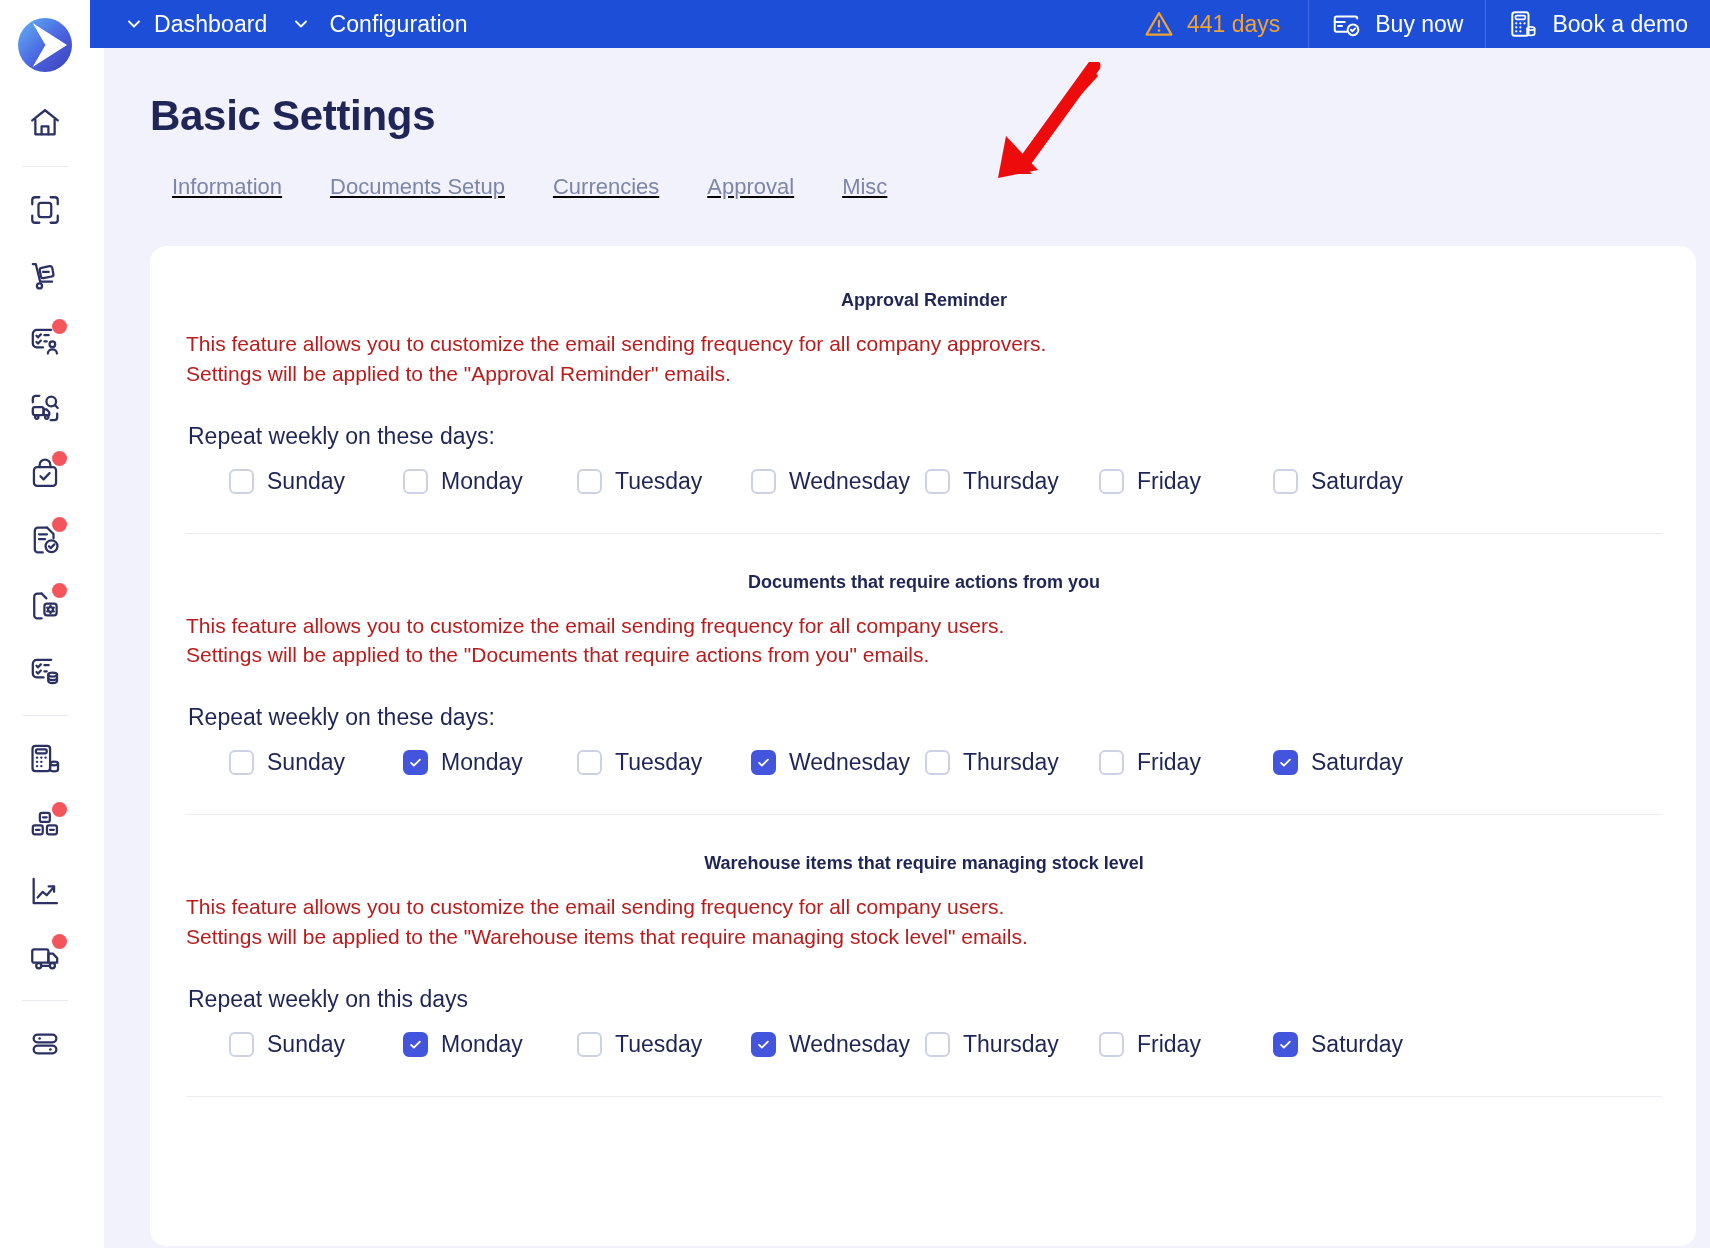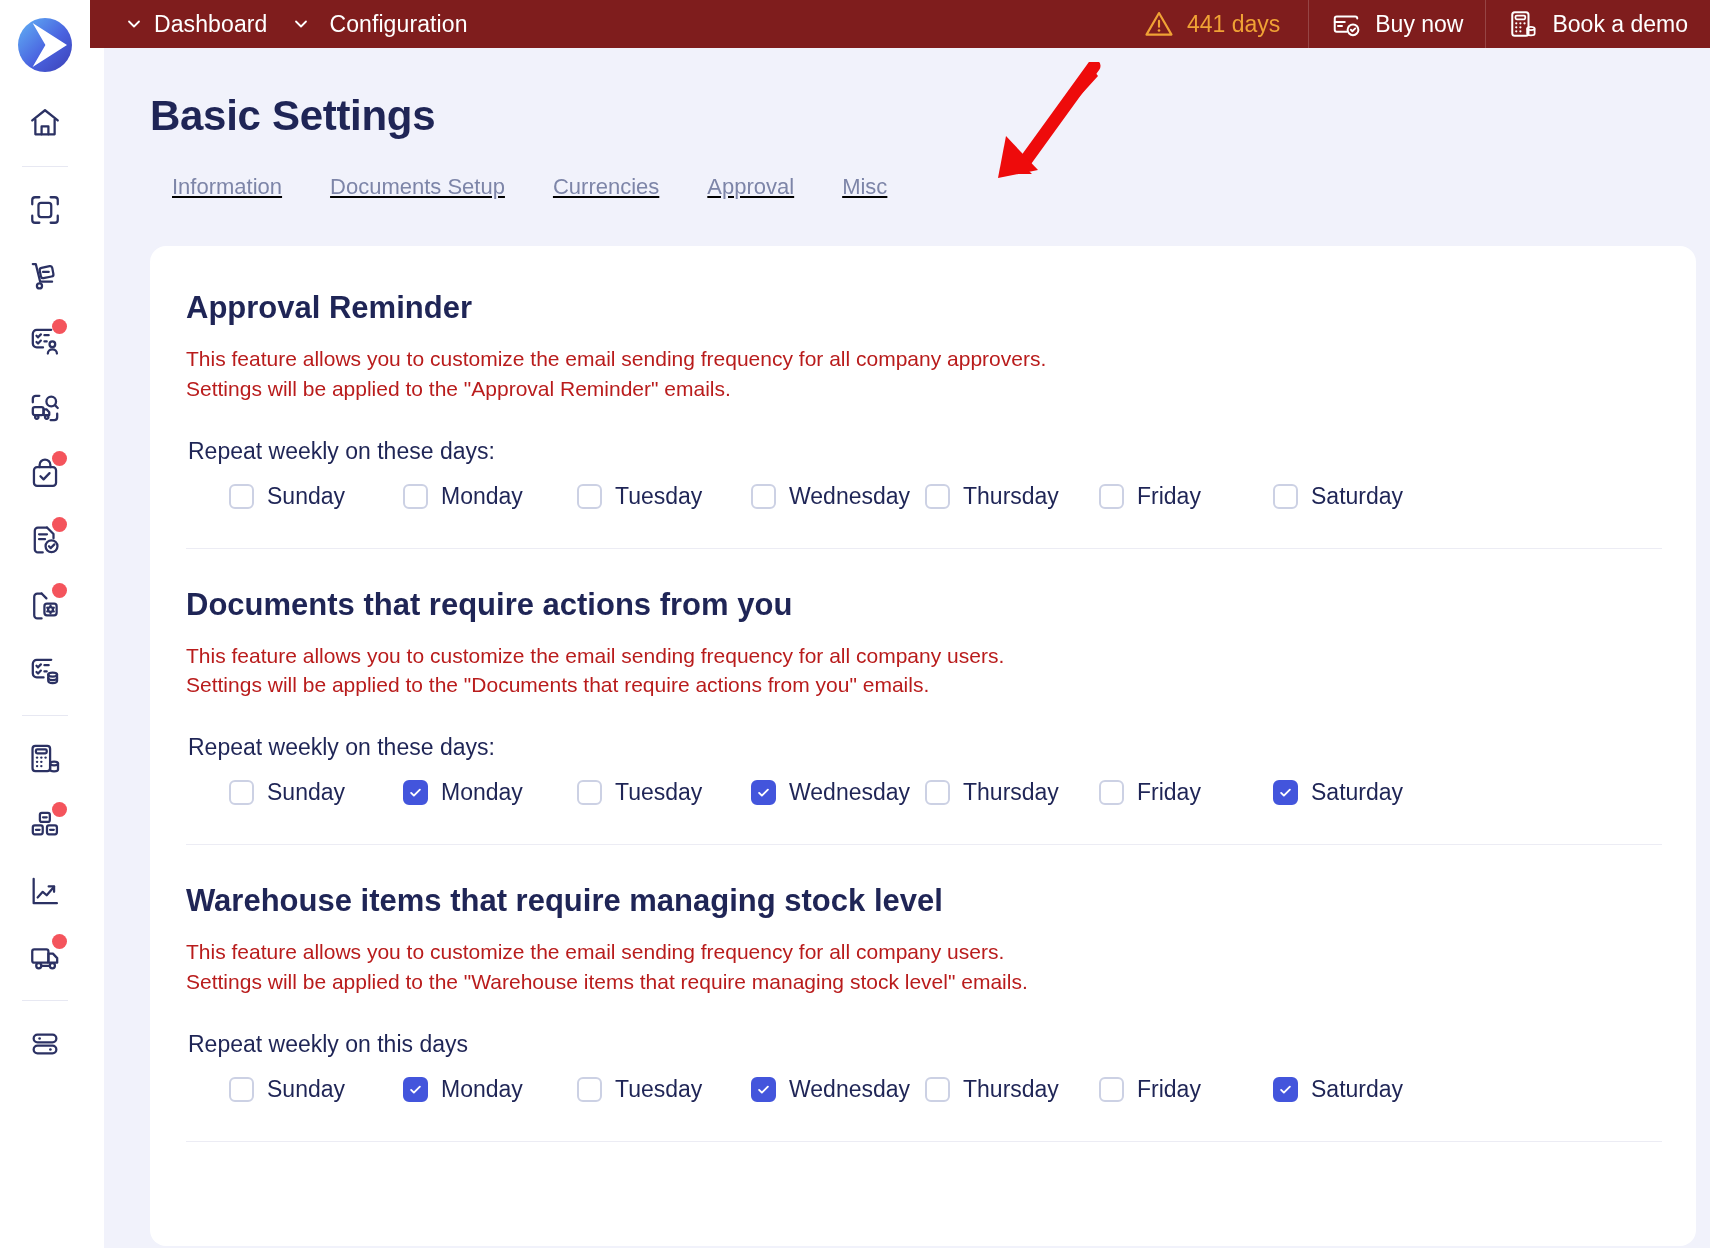--- a/index.html
+++ b/index.html
@@ -40,21 +40,21 @@
   .dot {
     position: absolute; top: 10px; right: 6px;
     width: 15px; height: 15px; border-radius: 50%;
     background: #f4545c;
   }
 
   
   #topbar {
     position: absolute; left: 90px; top: 0;
     width: 1620px; height: 48px;
-    background: #7f1d1d;
+    background: #1d4ed8;
     display: flex; align-items: center;
     color: #ffffff;
     z-index: 4;
   }
   .crumb {
     display: flex; align-items: center; gap: 12px;
     margin-left: 36px; cursor: pointer;
   }
   .crumb + .crumb { margin-left: 26px; gap: 20px; }
   .crumb-label { font-size: 23px; letter-spacing: .1px; }
@@ -100,22 +100,23 @@
   
   #card {
     margin: 26px 28px 0 46px;
     background: #ffffff;
     border-radius: 16px;
     min-height: 1000px;
     padding: 44px 34px 20px 36px;
   }
   .section { padding: 0 0 2px 0; }
   .sec-title {
-    font-size: 31px; font-weight: bold; color: #1f2556;
+    font-size: 18px; font-weight: bold; color: #1f2556;
     margin-bottom: 18px;
+    text-align: center;
   }
   .sec-desc { font-size: 21px; color: #b91c1c; line-height: 1.42; }
   .repeat-label {
     font-size: 23px; color: #1f2556;
     margin: 34px 0 18px 2px;
   }
   .day-row { display: flex; align-items: center; }
   .day {
     display: flex; align-items: center; gap: 13px;
     width: 174px; cursor: pointer; padding-left: 43px;

